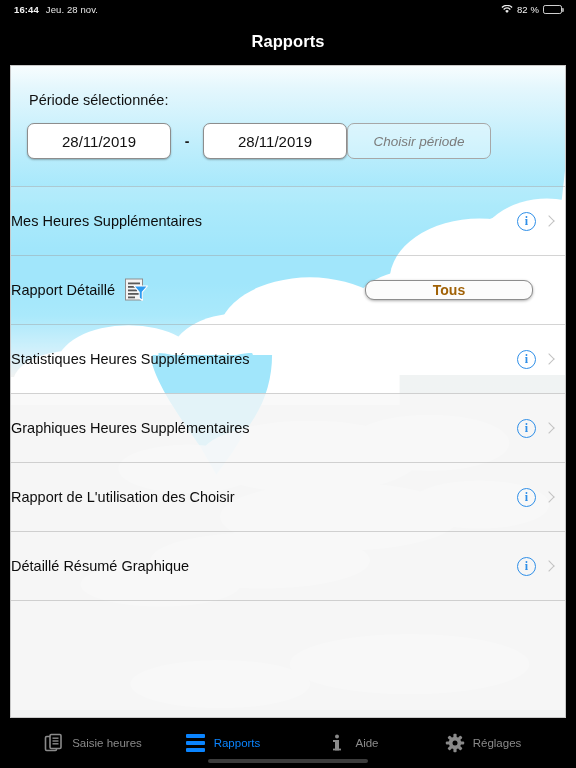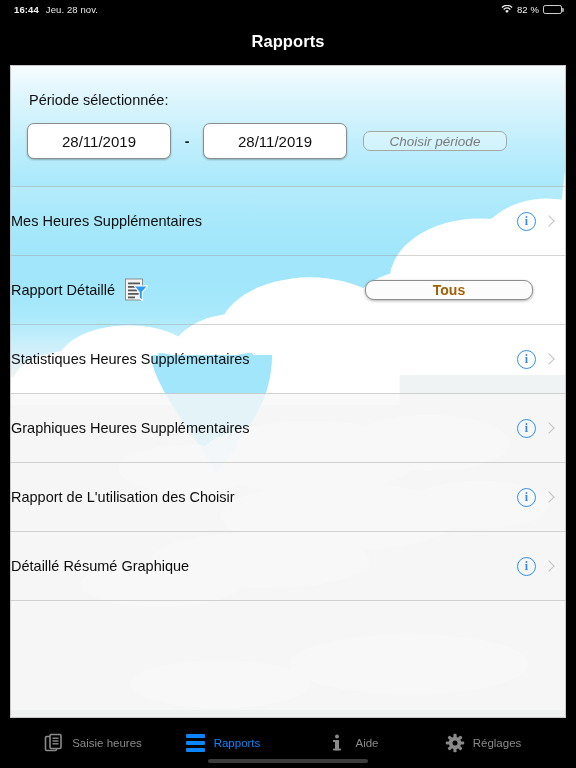--- a/index.html
+++ b/index.html
@@ -146,23 +146,22 @@
     box-shadow: 0 1px 2px rgba(0,0,0,0.28);
   }
   .date-sep {
     width: 32px;
     text-align: center;
     font-size: 14px;
     color: #1a1a1a;
     font-weight: 600;
   }
   .choose-btn {
-    margin-left: 16px;
     width: 144px;
-    height: 20px;
+    height: 36px;
     background: rgba(255,255,255,0.30);
     border: 1px solid #a7a7a7;
     border-radius: 7px;
     display: flex;
     align-items: center;
     justify-content: center;
     font-size: 13.5px;
     font-style: italic;
     color: #7b7b7b;
   }

